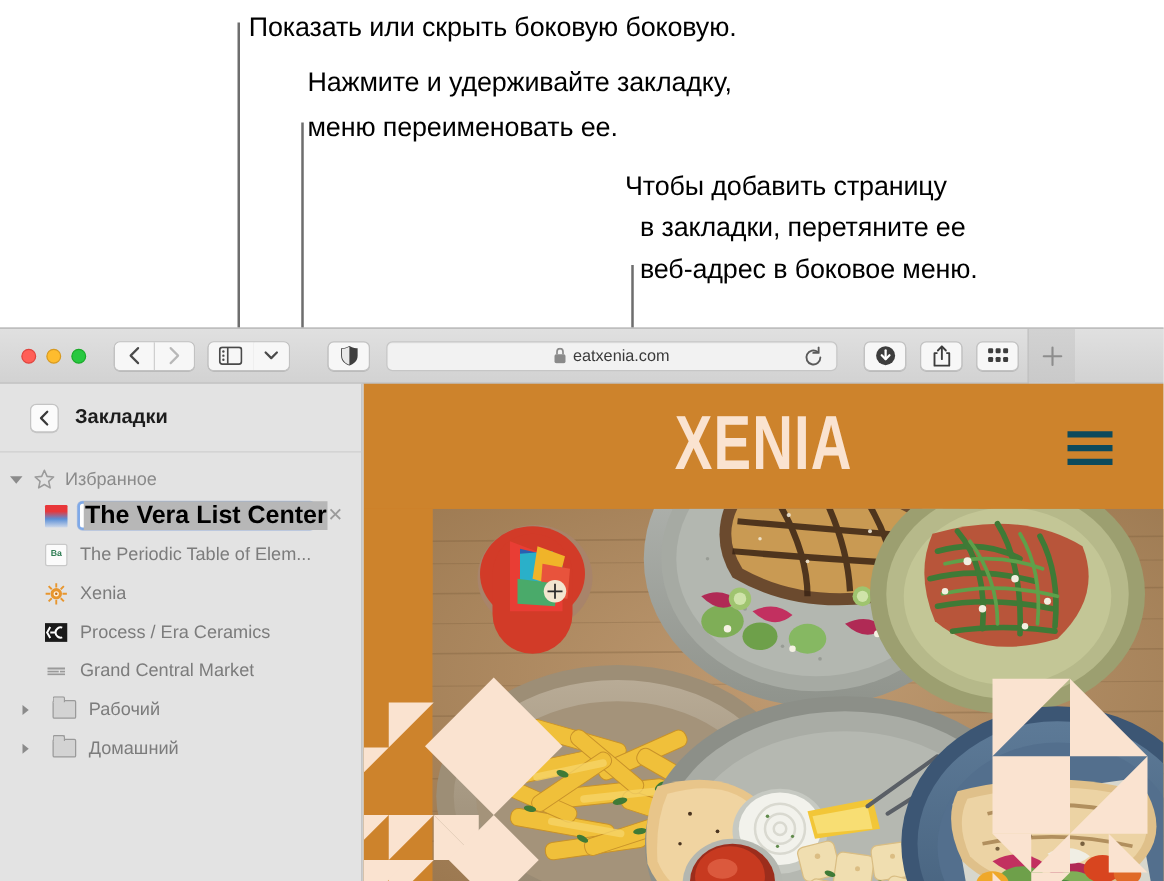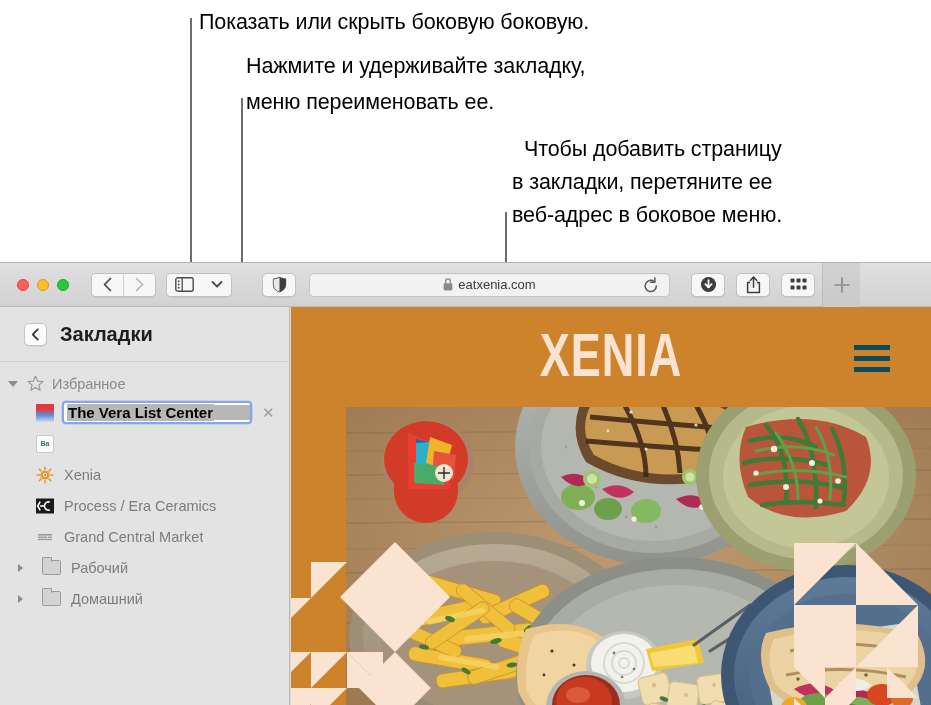--- a/index.html
+++ b/index.html
@@ -121,21 +121,21 @@
   #sb-back {
     width: 23px; height: 23px;
     background: #fbfbfb;
     border: .5px solid #c4c4c4;
     border-radius: 5px;
     display:flex; align-items:center; justify-content:center;
     box-shadow: 0 .5px .5px rgba(0,0,0,.12);
   }
   #sb-title {
     margin-left: 13px;
-    font-size: 20px; font-weight: bold; color: #1d1d1d;
+    font-size: 16px; font-weight: bold; color: #1d1d1d;
   }
   #sb-list { padding-top: 8px; }
 
   .group-row {
     display: flex; align-items: center;
     height: 27px; padding-left: 8px;
   }
   .tri {
     width: 0; height: 0;
     border-left: 5.5px solid #8b8b8b;
@@ -172,21 +172,21 @@
     background: #fff;
     border: 2.5px solid #7fa9e8;
     border-radius: 4px;
     display: flex; align-items: center;
     padding-left: 3px;
     box-shadow: 0 0 0 .5px rgba(80,130,210,.35);
   }
   #edit-sel {
     background: #b7b7b7;
     color: #000;
-    font-size: 15px;
+    font-size: 20px;
     font-weight: bold;
     padding: 0 1px;
     white-space: nowrap;
   }
   #edit-tail { flex: 1; height: 15px; background: #b7b7b7; }
   #edit-x {
     margin-left: 10px;
     font-size: 15px; color: #9b9b9b;
     line-height: 1;
   }
@@ -248,21 +248,21 @@
 
 <div id="root">
 
   <div class="callout-text" style="left:199px; top:6px;">Показать или скрыть боковую боковую.</div>
   <div class="callout-line" style="left:190px; top:18px; height:250px;"></div>
 
   <div class="callout-text" style="left:246px; top:50px;">Нажмите и удерживайте закладку,</div>
   <div class="callout-text" style="left:246px; top:86px;">меню переименовать ее.</div>
   <div class="callout-line" style="left:241px; top:98px; height:337px;"></div>
 
-  <div class="callout-text" style="left:524px; top:133px;">Чтобы добавить страницу</div>
+  <div class="callout-text" style="left:500px; top:133px;">Чтобы добавить страницу</div>
   <div class="callout-text" style="left:512px; top:166px;">в закладки, перетяните ее</div>
   <div class="callout-text" style="left:512px; top:199px;">веб-адрес в боковое меню.</div>
   <div class="callout-line" style="left:505px; top:212px; height:57px;"></div>
 
   <div id="window">
 
     <div id="titlebar">
 
       <div class="traffic">
         <div class="tl red"></div>
@@ -391,20 +391,21 @@
             <span id="edit-sel">The Vera List Center</span>
             <span id="edit-tail"></span>
           </div>
           <span id="edit-x">✕</span>
         </div>
 
         <div class="bm-row">
           <div class="fav" style="background:#fbfbfb;border:1px solid #c9c9c9;border-radius:2px;display:flex;align-items:center;justify-content:center;">
             <span style="font-size:7px;font-weight:bold;color:#2e7c53;line-height:1;">Ba</span>
           </div>
+          <span class="bm-label">The Periodic Table of Elem...</span>
         </div>
 
         <div class="bm-row">
           <div class="fav">
             <svg width="18" height="18" viewBox="0 0 18 18">
               <g stroke="#e8962e" stroke-width="1.5">
                 <line x1="9" y1="0.5" x2="9" y2="4"></line>
                   <line x1="9" y1="14" x2="9" y2="17.5"></line>
                 <line x1="0.5" y1="9" x2="4" y2="9"></line>
                   <line x1="14" y1="9" x2="17.5" y2="9"></line>

